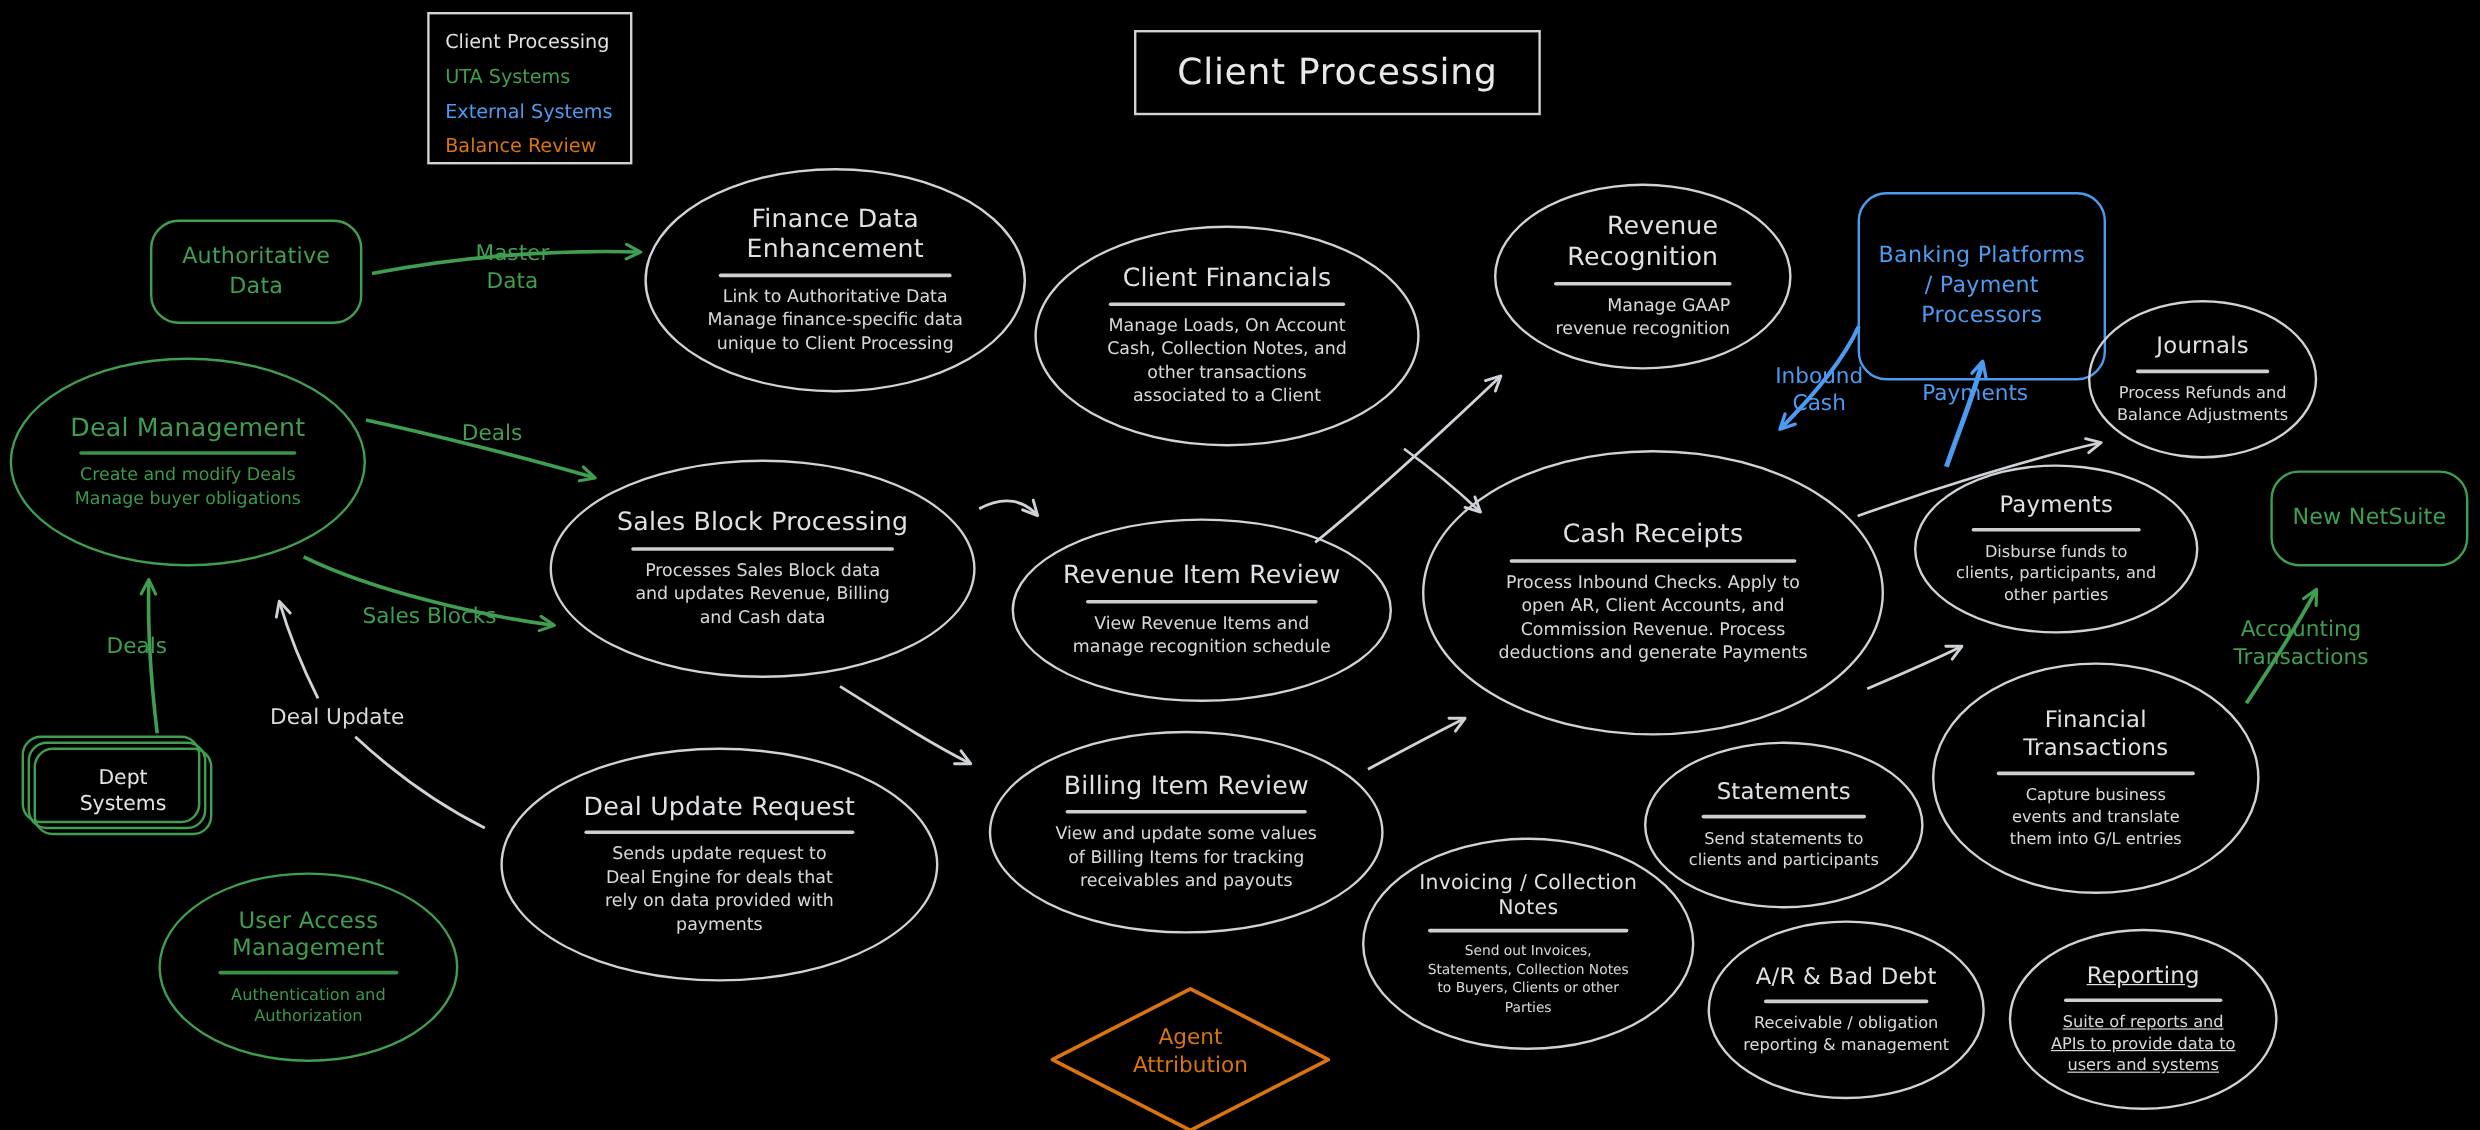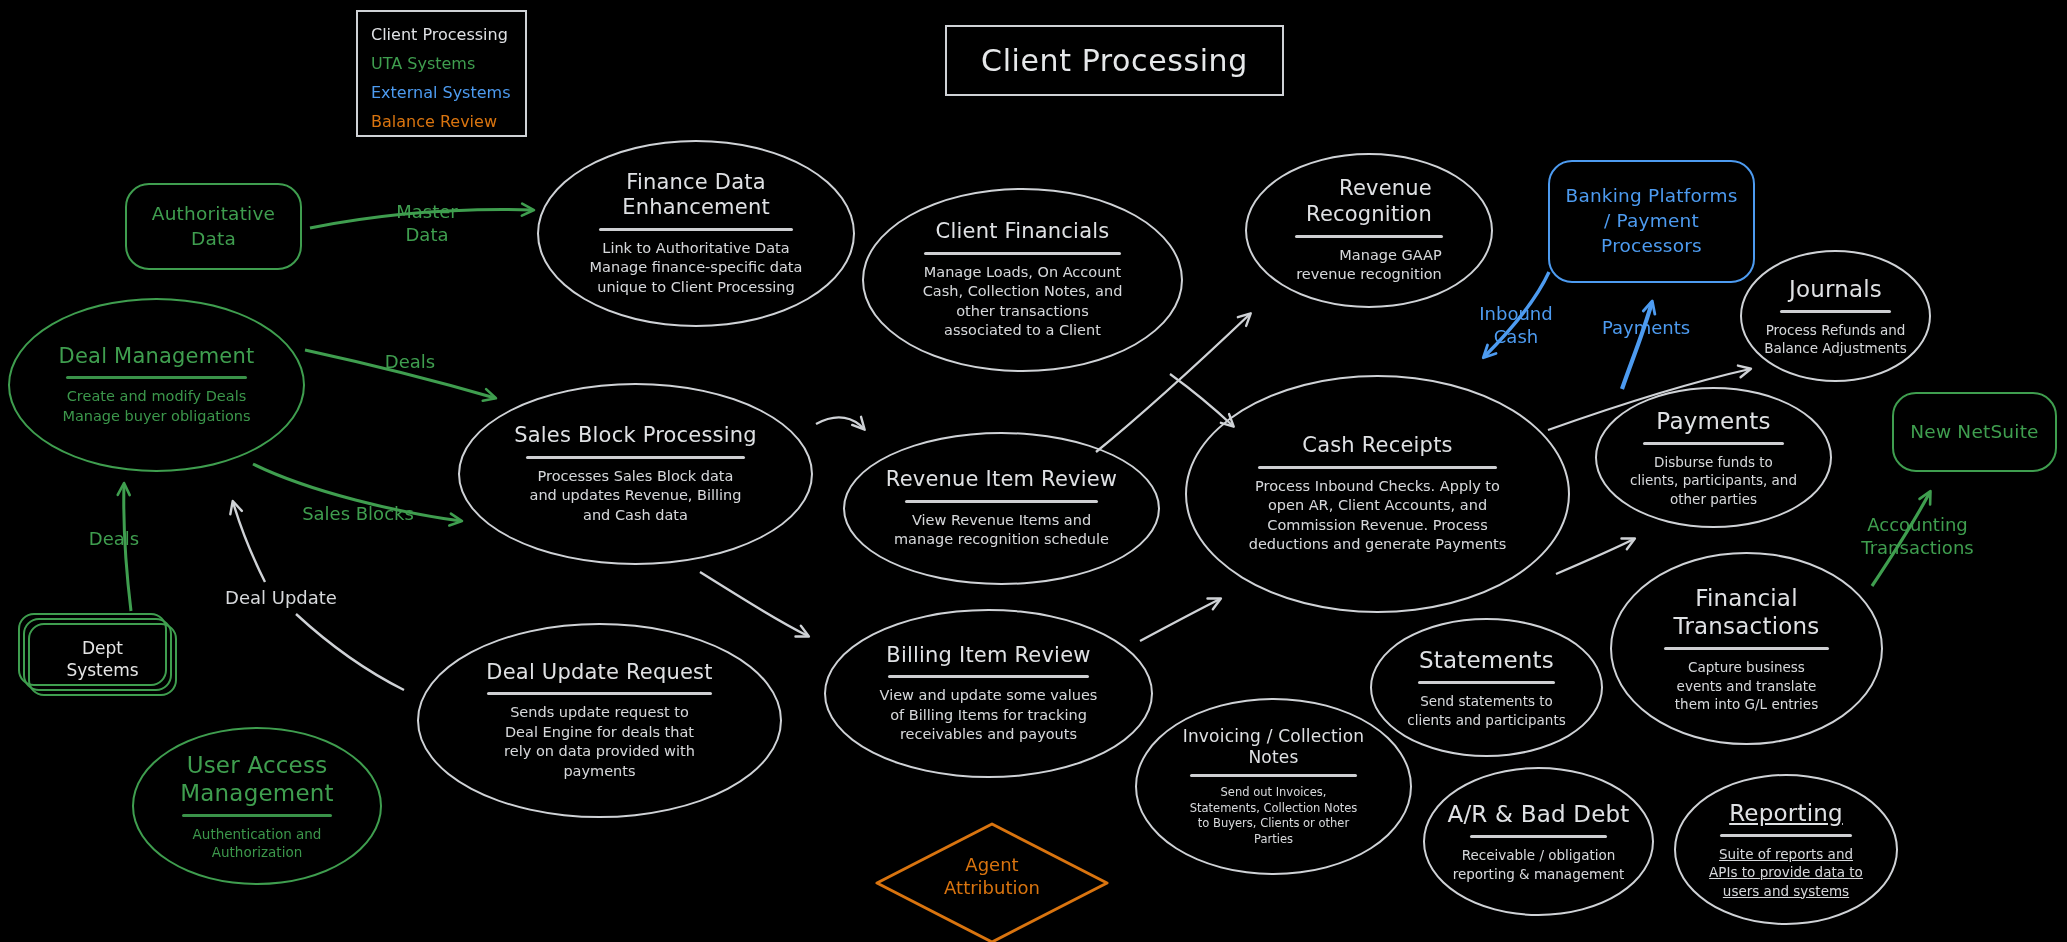--- a/index.html
+++ b/index.html
@@ -8,21 +8,21 @@
 
   
   .node{position:absolute;display:flex;flex-direction:column;align-items:center;
         justify-content:center;text-align:center;border:2.5px solid;background:transparent;
         z-index:4;box-sizing:border-box;padding:6px 10px;}
   .ellipse{border-radius:50%;}
   .rounded{border-radius:24px;}
   .node .title{font-size:21px;font-weight:500;line-height:1.22;white-space:pre-line;letter-spacing:.2px;}
   .node .divider{height:3px;width:66%;margin:7px auto 8px;background:currentColor;border-radius:2px;opacity:.92;}
   .node .body{font-size:14.5px;line-height:1.34;white-space:pre-line;opacity:.96;}
-  .node.sm .title{font-size:23px;}
+  .node.sm .title{font-size:19px;}
   .node.sm .body{font-size:13.5px;}
   .node.xs .title{font-size:17px;}
   .node.xs .body{font-size:11.5px;}
   .rect-node .title{font-size:18.5px;line-height:1.35;}
 
   .c-white{color:#dfe1e4;border-color:#cfd2d6;}
   .c-green{color:#3f9e4f;border-color:#3f9e4f;}
   .c-blue{color:#4d9bf0;border-color:#4d9bf0;}
   .c-orange{color:#d9740f;border-color:#d9740f;}
 
@@ -158,21 +158,21 @@
 
   <div class="node ellipse c-white" style="left:1185px;top:375px;width:385px;height:238px;">
     <div class="title">Cash Receipts</div>
     <div class="divider"></div>
     <div class="body">Process Inbound Checks.  Apply to
 open AR, Client Accounts, and
 Commission Revenue.  Process
 deductions and generate Payments</div>
   </div>
 
-  <div class="node rounded rect-node c-blue" style="left:1548px;top:160px;width:207px;height:123px;">
+  <div class="node rounded rect-node c-blue" style="left:1548px;top:160px;width:207px;height:157px;">
     <div class="title">Banking Platforms
 / Payment
 Processors</div>
   </div>
 
   <div class="node ellipse c-white sm" style="left:1740px;top:250px;width:191px;height:132px;">
     <div class="title">Journals</div>
     <div class="divider"></div>
     <div class="body">Process Refunds and
 Balance Adjustments</div>

